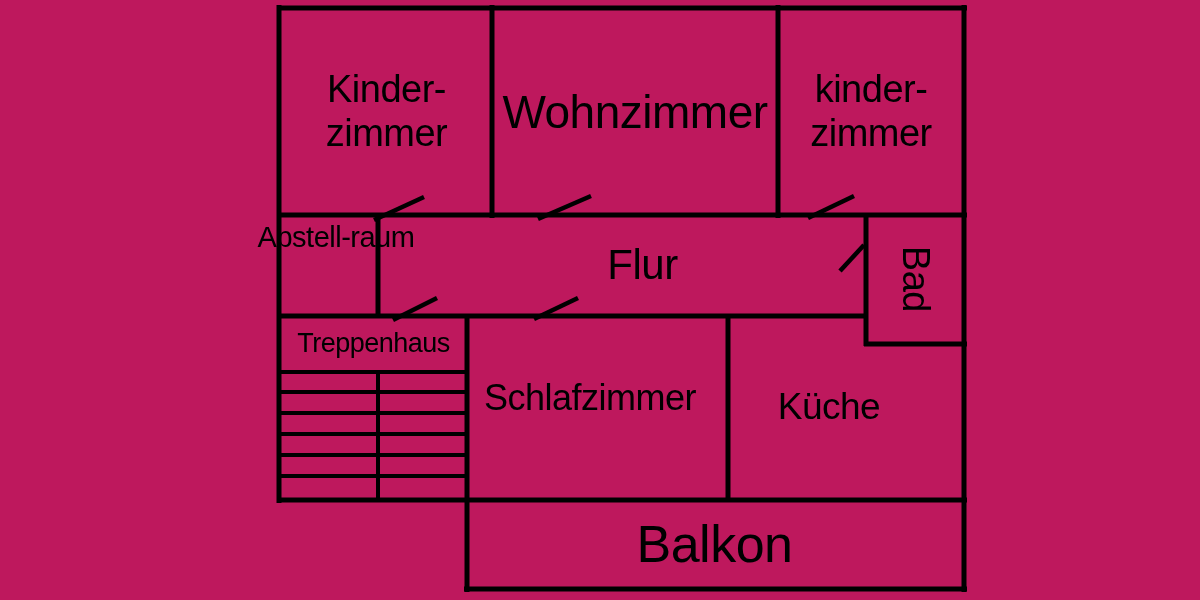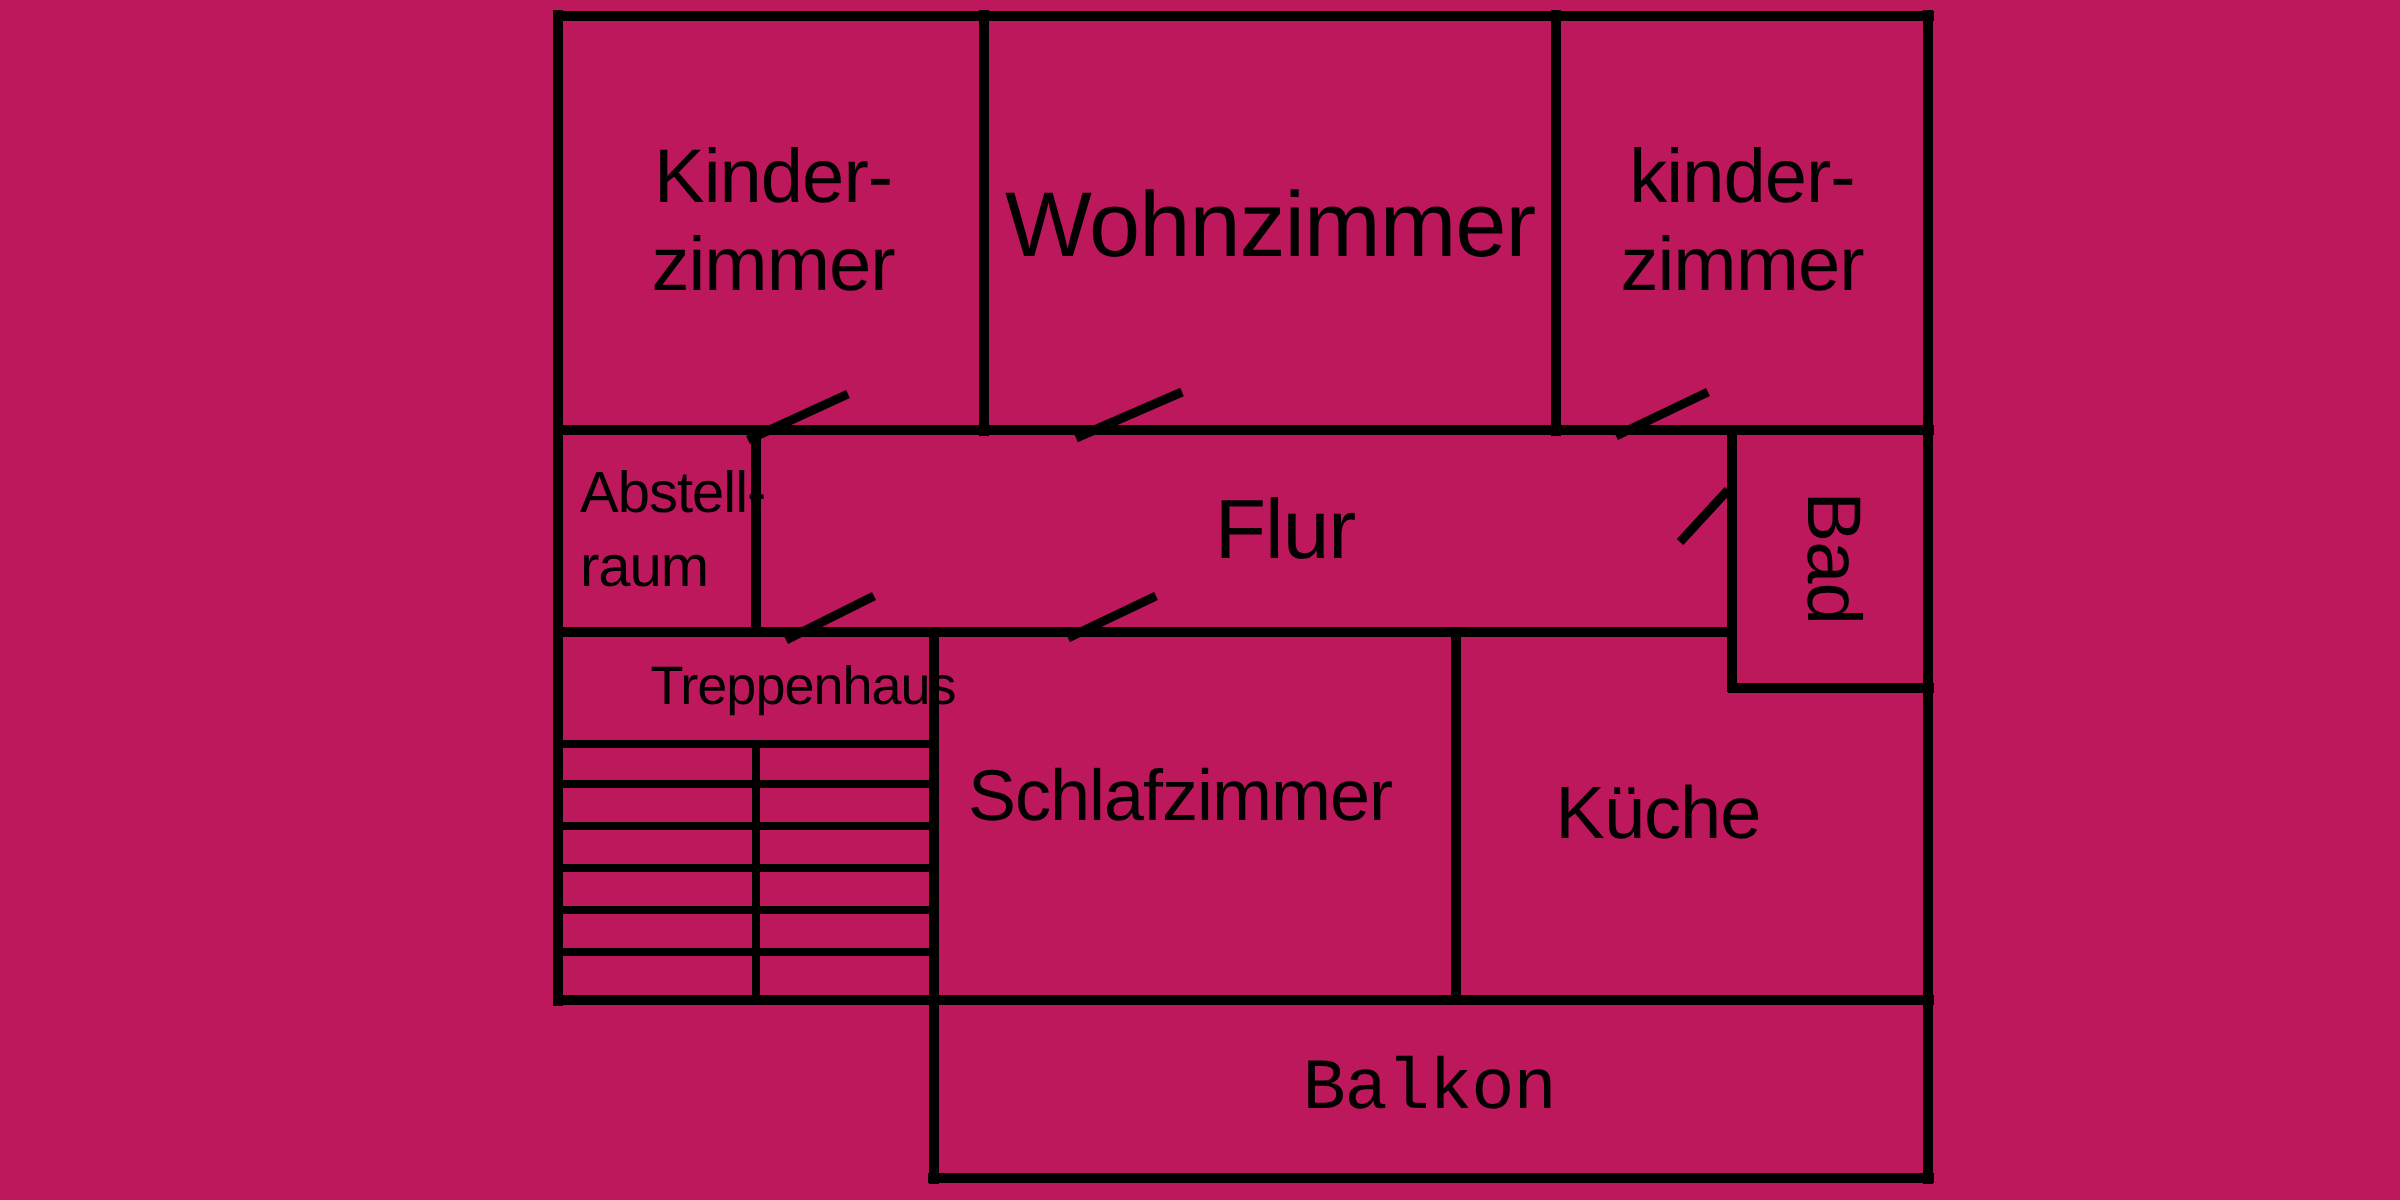--- a/index.html
+++ b/index.html
@@ -38,29 +38,29 @@
     letter-spacing: -0.5px;
     line-height: 1.15;
     text-align: center;
     white-space: nowrap;
   }
   .label.two-line { flex-direction: column; }
   .lbl-kinder-left   { left: 284px; top: 12px;  width: 205px; height: 200px; font-size: 38px; }
   .lbl-wohnzimmer    { left: 495px; top: 12px;  width: 280px; height: 200px; font-size: 46px; }
   .lbl-kinder-right  { left: 781px; top: 12px;  width: 180px; height: 200px; font-size: 38px; }
   .lbl-abstellraum   { left: 284px; top: 219px; width: 92px;  height: 94px;  font-size: 29px;
-                       align-items: flex-start; justify-content: center; flex-direction: column;
+                       align-items: flex-start; justify-content: center; flex-direction: row;
                        text-align: left; padding-left: 6px; line-height: 1.28; }
   .lbl-flur          { left: 381px; top: 218px; width: 523px; height: 95px;  font-size: 42px; }
   .lbl-bad           { left: 869px; top: 218px; width: 92px;  height: 122px; font-size: 38px; }
   .lbl-bad .rot      { transform: rotate(90deg); display: inline-block; }
-  .lbl-treppenhaus   { left: 282px; top: 318px; width: 183px; height: 51px;  font-size: 27px; margin-left: 28px; }
+  .lbl-treppenhaus   { left: 282px; top: 318px; width: 183px; height: 51px;  font-size: 27px; }
   .lbl-schlafzimmer  { left: 470px; top: 308px; width: 240px; height: 179px; font-size: 36px; }
   .lbl-kueche        { left: 731px; top: 318px; width: 196px; height: 179px; font-size: 37px; }
-  .lbl-balkon        { left: 467px; top: 503px; width: 495px; height: 83px;  font-size: 36px; font-family: Liberation Mono, monospace; }
+  .lbl-balkon        { left: 467px; top: 503px; width: 495px; height: 83px;  font-size: 52px; }
 </style>
 </head>
 <body>
 
 <div class="stage">
 
   <svg class="plan-svg" viewBox="0 0 1200 600" xmlns="http://www.w3.org/2000/svg">
 
     <line class="wall" x1="277" y1="8" x2="967" y2="8"></line>
     <line class="wall" x1="277" y1="215" x2="967" y2="215"></line>

